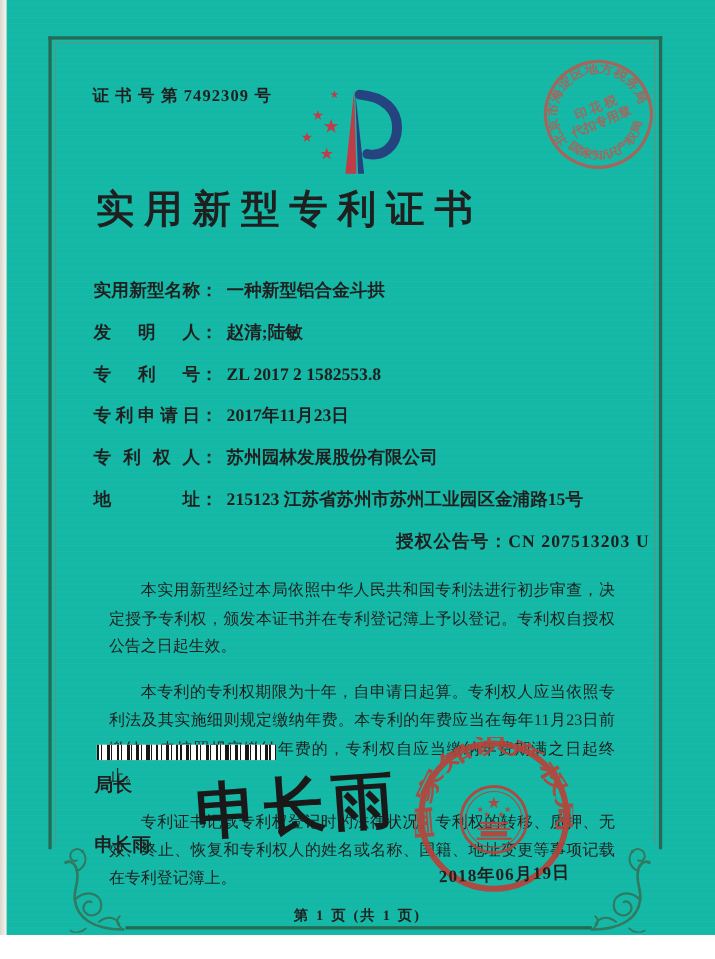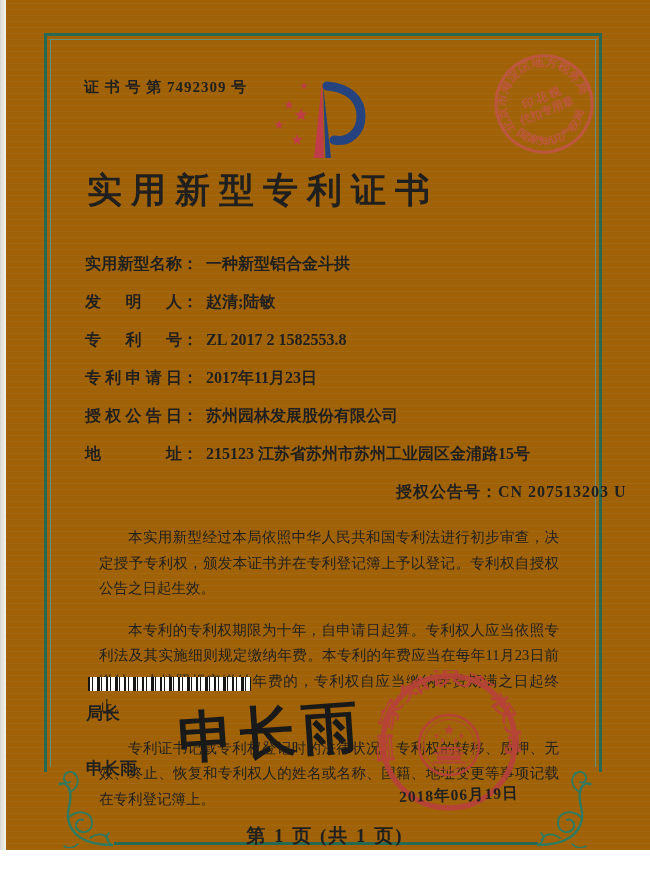--- a/index.html
+++ b/index.html
@@ -4,21 +4,21 @@
 <style>
   html,body{margin:0;padding:0;}
   body{
     width:650px;height:872px;position:relative;overflow:hidden;
     background:#ffffff;
     font-family:"Liberation Serif","DejaVu Serif",serif;
     color:#1f1f1f;
   }
   .page{
     position:absolute;left:0;top:0;width:650px;height:850px;
-    background:#a16207;
+    background:#14b8a6;
   }
   .page::before{
     content:"";position:absolute;inset:0;
     background:repeating-linear-gradient(0deg, rgba(150,185,160,.07) 0 1px, transparent 1px 6px);
     pointer-events:none;
   }
   .scan-bottom{position:absolute;left:0;top:850px;width:650px;height:22px;background:#fff;}
   .scan-edge{position:absolute;left:0;top:0;width:6px;height:850px;background:linear-gradient(90deg,#d8d8d2,#f5f5eb);}
 
   
@@ -38,21 +38,21 @@
   .title{
     position:absolute;left:0;top:167px;width:517px;
     text-align:center;font-size:35px;font-weight:700;letter-spacing:9px;
     text-indent:9px;
   }
 
   
   .frow{position:absolute;left:85px;font-size:16px;font-weight:600;white-space:nowrap;}
   .flabel{display:inline-block;width:97px;text-align:justify;text-align-last:justify;vertical-align:top;}
   .fcolon{display:inline-block;margin-right:8px;}
-  .frow-right{position:absolute;left:360px;font-size:16px;font-weight:600;white-space:nowrap;letter-spacing:1px;margin-left:36px;}
+  .frow-right{position:absolute;left:360px;font-size:16px;font-weight:600;white-space:nowrap;letter-spacing:1px;}
 
   
   .body-text{
     position:absolute;left:83px;top:509px;width:492px;
     font-size:14.5px;line-height:25.5px;text-align:justify;
   }
   .body-text p{margin:16px;text-indent:2em;}
 
   
   .barcode{
@@ -73,21 +73,21 @@
     transform:rotate(-4deg);white-space:nowrap;
   }
   .seal{position:absolute;left:377px;top:670px;width:144px;height:144px;opacity:.92;}
   .seal-date{
     position:absolute;left:399px;top:785px;
     font-size:15.5px;font-weight:700;letter-spacing:1px;
     transform:rotate(-2deg);
   }
   .footer{
     position:absolute;left:0;top:823px;width:650px;text-align:center;
-    font-size:19px;font-weight:600;letter-spacing:2px;
+    font-size:13px;font-weight:600;letter-spacing:2px;
   }
   .ornament{position:absolute;width:80px;height:90px;}
   .ornament.left{left:42px;top:758px;}
   .ornament.right{left:528px;top:758px;transform:scaleX(-1);}
 </style>
 </head>
 <body>
 
 <svg width="0" height="0" style="position:absolute" aria-hidden="true">
   <defs>
@@ -173,21 +173,21 @@
   <div class="frow" style="top:292px">
     <span class="flabel">发明人</span><span class="fcolon">：</span><span class="fvalue">赵清;陆敏</span>
   </div>
   <div class="frow" style="top:330px">
     <span class="flabel">专利号</span><span class="fcolon">：</span><span class="fvalue">ZL 2017 2 1582553.8</span>
   </div>
   <div class="frow" style="top:368px">
     <span class="flabel">专利申请日</span><span class="fcolon">：</span><span class="fvalue">2017年11月23日</span>
   </div>
   <div class="frow" style="top:406px">
-    <span class="flabel">授权公告日</span><span class="fcolon">：</span><span class="fvalue">苏州园林发展股份有限公司</span>
+    <span class="flabel">专利权人</span><span class="fcolon">：</span><span class="fvalue">苏州园林发展股份有限公司</span>
   </div>
   <div class="frow" style="top:444px">
     <span class="flabel">地址</span><span class="fcolon">：</span><span class="fvalue">215123 江苏省苏州市苏州工业园区金浦路15号</span>
   </div>
   <div class="frow-right" style="top:482px">
     <span>授权公告号</span><span>：</span><span>CN 207513203 U</span>
   </div>
 
   <div class="body-text">
     <p>本实用新型经过本局依照中华人民共和国专利法进行初步审查，决定授予专利权，颁发本证书并在专利登记簿上予以登记。专利权自授权公告之日起生效。</p>

